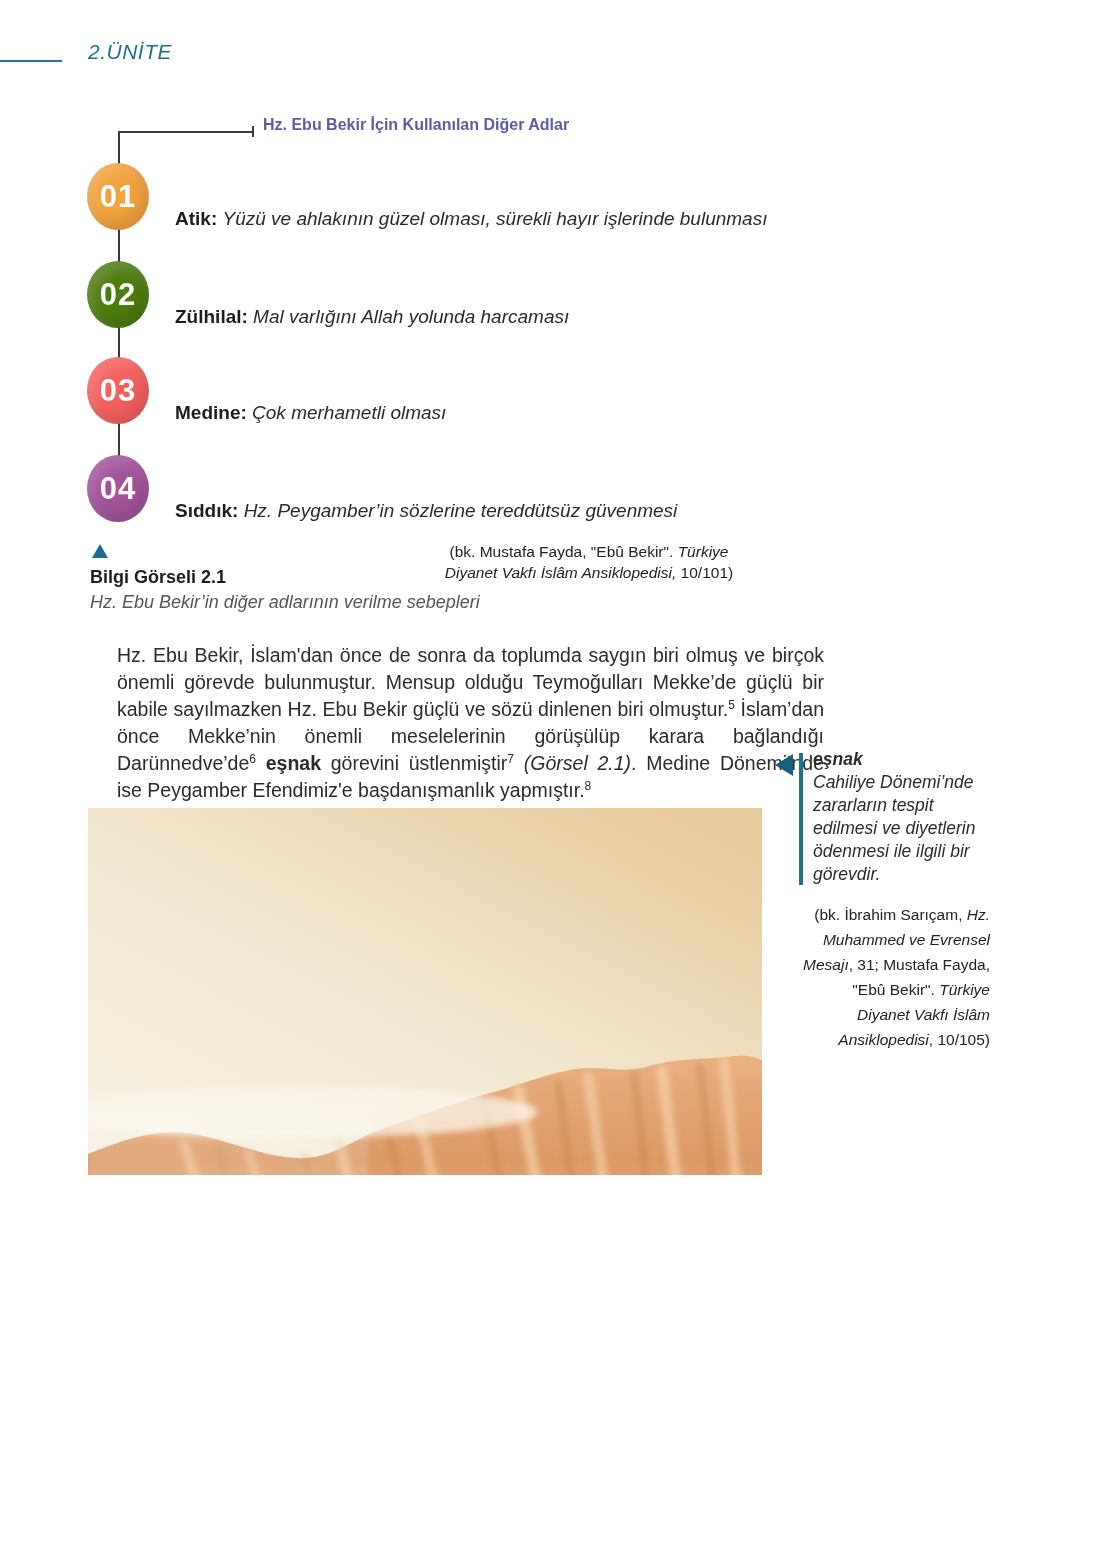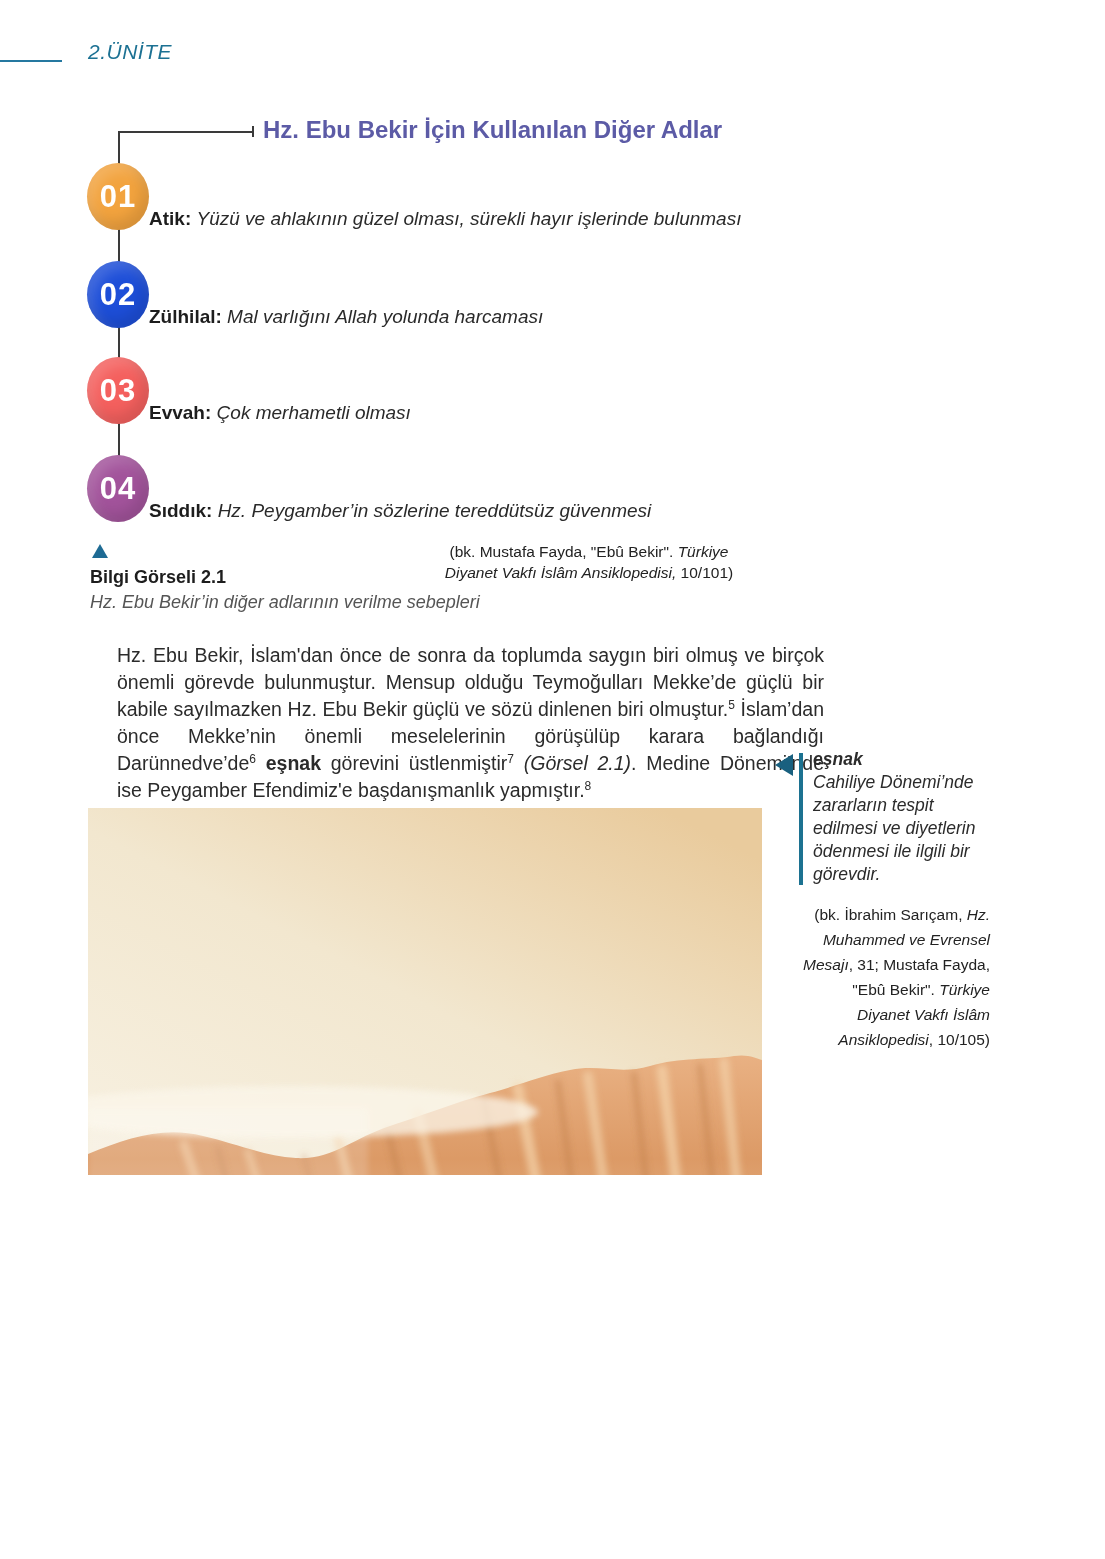--- a/index.html
+++ b/index.html
@@ -4,29 +4,29 @@
 <style>
   html,body{margin:0;padding:0;background:#ffffff;}
   .page{
     position:relative;width:1105px;height:1175px;background:#ffffff;overflow:hidden;
     font-family:"Liberation Sans", sans-serif;color:#2c2c2c;
   }
   
   .unit-rule{position:absolute;left:0;top:60px;width:62px;height:2px;background:#2578A0;}
   .unit-label{position:absolute;left:88px;top:40px;font-size:21px;font-style:italic;color:#1C7193;letter-spacing:.5px;}
   
-  .info-title{position:absolute;left:263px;top:116px;font-size:24px;font-weight:bold;color:#5C5BA6;}
+  .info-title{position:absolute;left:263px;top:116px;font-size:16px;font-weight:bold;color:#5C5BA6;}
   .conn-v{position:absolute;left:118px;top:131px;width:1.5px;height:359px;background:#3a3a3a;}
   .conn-h{position:absolute;left:118px;top:131px;width:135px;height:1.5px;background:#3a3a3a;}
   .conn-tick{position:absolute;left:252px;top:126px;width:1.5px;height:11px;background:#3a3a3a;}
   .step{position:absolute;left:87px;display:flex;align-items:flex-end;}
   .step-circle{width:62px;height:67px;border-radius:50%;display:flex;align-items:center;justify-content:center;
     color:#fff;font-size:31px;font-weight:bold;letter-spacing:1px;flex:0 0 auto;
     box-shadow:inset -6px -8px 14px rgba(0,0,0,.12), inset 6px 8px 14px rgba(255,255,255,.18);}
-  .step-text{font-size:19px;white-space:nowrap;}
+  .step-text{margin-left:26px;font-size:19px;white-space:nowrap;}
   .step-term{font-weight:bold;color:#1d1d1d;}
   .step-desc{font-style:italic;color:#2a2a2a;}
   .s1{top:163px}.s2{top:261px}.s3{top:357px}.s4{top:455px}
   
   .cite1{position:absolute;left:432px;top:541px;width:314px;font-size:15.5px;line-height:21px;color:#222;text-align:center;}
   .it{font-style:italic;}
   .tri-up{width:0;height:0;border-left:8px solid transparent;border-right:8px solid transparent;border-bottom:14px solid #1E6B94;position:absolute;}
   .bilgi-tri{left:92px;top:544px;}
   .bilgi-label{position:absolute;left:90px;top:567px;font-size:18px;font-weight:bold;color:#1d1d1d;text-align:center;}
   .bilgi-caption{position:absolute;left:90px;top:592px;font-size:18px;font-style:italic;color:#555;}
@@ -61,26 +61,26 @@
   <div class="conn-v"></div>
   <div class="conn-h"></div>
   <div class="conn-tick"></div>
   <div class="info-title">Hz. Ebu Bekir İçin Kullanılan Diğer Adlar</div>
 
   <div class="step s1">
     <div class="step-circle" style="background-color: rgb(242, 163, 62);">01</div>
     <div class="step-text"><span class="step-term">Atik:</span> <span class="step-desc">Yüzü ve ahlakının güzel olması, sürekli hayır işlerinde bulunması</span></div>
   </div>
   <div class="step s2">
-    <div class="step-circle" style="background-color: #1d4ed8;">02</div>
+    <div class="step-circle" style="background-color: #4d7c0f;">02</div>
     <div class="step-text"><span class="step-term">Zülhilal:</span> <span class="step-desc">Mal varlığını Allah yolunda harcaması</span></div>
   </div>
   <div class="step s3">
     <div class="step-circle" style="background-color: rgb(244, 96, 94);">03</div>
-    <div class="step-text"><span class="step-term">Evvah:</span> <span class="step-desc">Çok merhametli olması</span></div>
+    <div class="step-text"><span class="step-term">Medine:</span> <span class="step-desc">Çok merhametli olması</span></div>
   </div>
   <div class="step s4">
     <div class="step-circle" style="background-color: rgb(162, 83, 155);">04</div>
     <div class="step-text"><span class="step-term">Sıddık:</span> <span class="step-desc">Hz. Peygamber’in sözlerine tereddütsüz güvenmesi</span></div>
   </div>
 
   <div class="cite1"><span>(bk. Mustafa Fayda, "Ebû Bekir". </span><span class="it">Türkiye Diyanet Vakfı İslâm Ansiklopedisi,</span><span> 10/101)</span></div>
 
   <div class="tri-up bilgi-tri"></div>
   <div class="bilgi-label">Bilgi Görseli 2.1</div>

